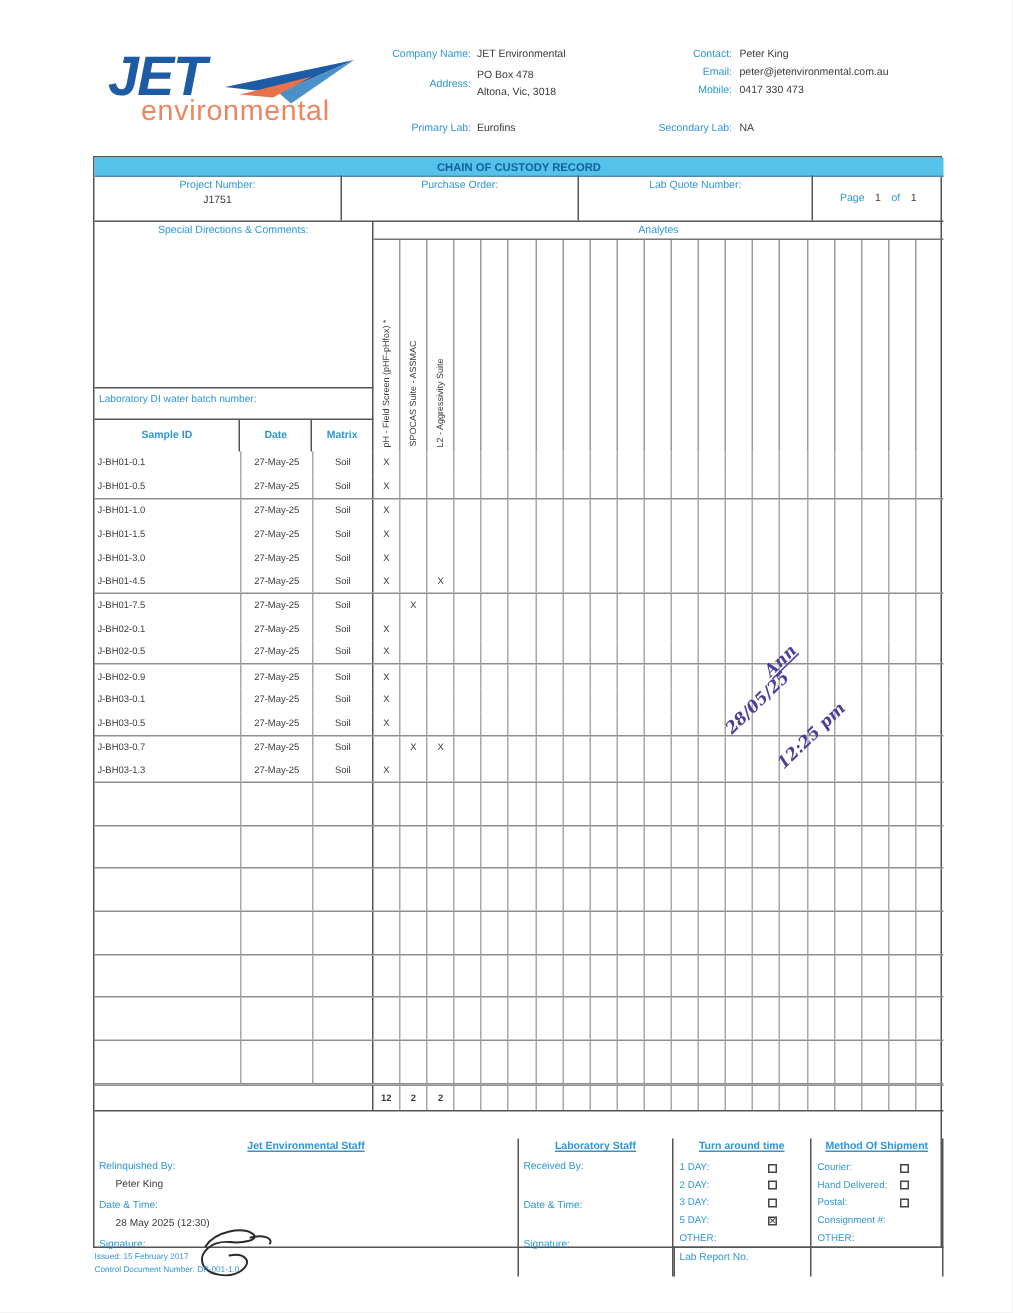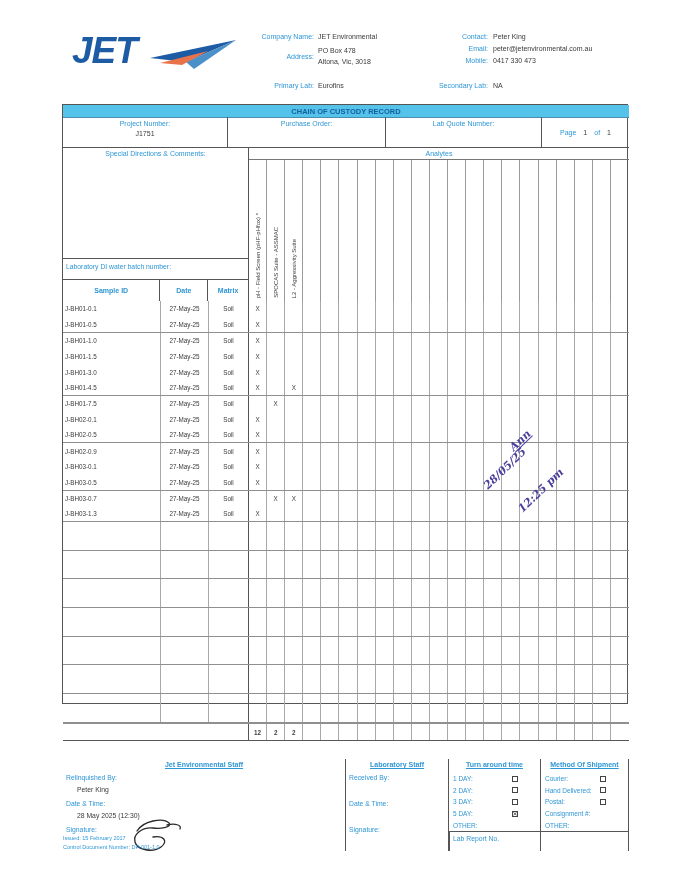--- a/index.html
+++ b/index.html
@@ -11,21 +11,21 @@
 
   
   .logo-jet{font-size:37px;font-weight:bold;color:#1d5ca5;letter-spacing:-1px;}
   .logo-env{font-size:19px;color:#ed8660;letter-spacing:0.5px;}
 
   
   .f-label{font-size:7px;color:#2e96d5;text-align:right;width:76px;}
   .f-value{font-size:7px;color:#3a3a3c;}
 
   
-  .coc{left:62px;top:104px;width:566px;height:600px;border:1px solid #555;box-sizing:border-box;}
+  .coc{left:62px;top:104px;width:566px;height:728px;border:1px solid #555;box-sizing:border-box;}
   .title-bar{left:0;top:0;width:566px;height:12px;background:#55c3e9;border-bottom:1px solid #4a8fb3;
              display:flex;align-items:center;justify-content:center;font-size:7.5px;font-weight:bold;color:#135f9e;}
   .info-row{left:0;top:12px;width:566px;height:31px;display:flex;border-bottom:1px solid #555;box-sizing:border-box;}
   .info-cell{border-right:1px solid #555;box-sizing:border-box;text-align:center;padding-top:3px;font-size:7px;}
   .info-cell:last-child{border-right:none;}
   .info-val{margin-top:3px;color:#3a3a3c;}
   .page-cell{display:flex;align-items:center;justify-content:center;gap:7px;padding-top:0;}
 
   
   .special{left:0;top:43px;width:186px;height:110px;border-right:1px solid #555;box-sizing:border-box;
@@ -87,20 +87,23 @@
   <div class="abs" style="left:72px;top:30px;font-style:italic;">
     <span class="logo-jet">JET</span>
   </div>
   <div class="abs" style="left:148px;top:38px;">
     <svg width="92" height="34" viewBox="0 0 92 34">
       <polygon points="2,20 88,2 38,24" fill="#1d5ca5"></polygon>
       <polygon points="38,24 88,2 46,31" fill="#4a90c9"></polygon>
       <polygon points="12,25 60,13 34,27" fill="#e8734a"></polygon>
     </svg>
   </div>
+  <div class="abs" style="left:94px;top:64px;">
+    <span class="logo-env">environmental</span>
+  </div>
 
   <div class="abs f-label" style="left:238px;top:33px;">Company Name:</div>
   <div class="abs f-value" style="left:318px;top:33px;">JET Environmental</div>
   <div class="abs f-label" style="left:238px;top:53px;">Address:</div>
   <div class="abs f-value" style="left:318px;top:47px;">PO Box 478</div>
   <div class="abs f-value" style="left:318px;top:58px;">Altona, Vic, 3018</div>
   <div class="abs f-label" style="left:238px;top:82px;">Primary Lab:</div>
   <div class="abs f-value" style="left:318px;top:82px;">Eurofins</div>
 
   <div class="abs f-label" style="left:412px;top:33px;">Contact:</div>

